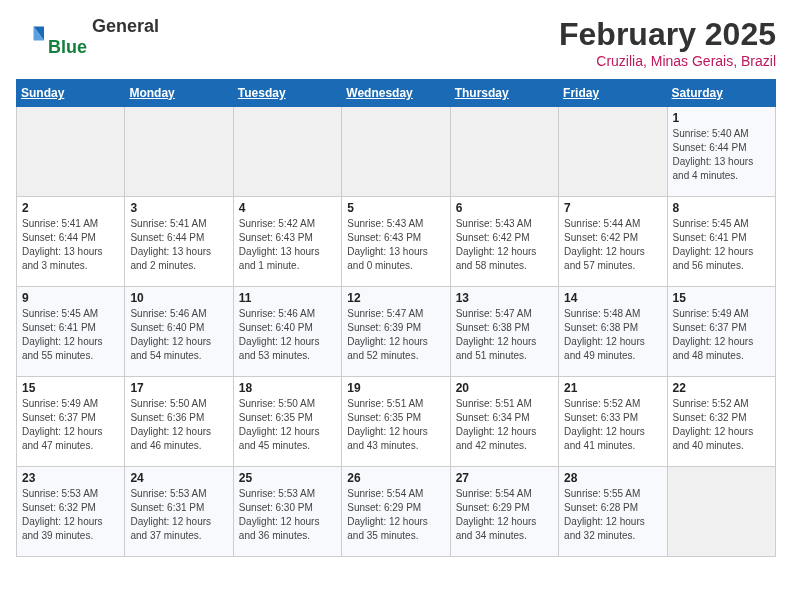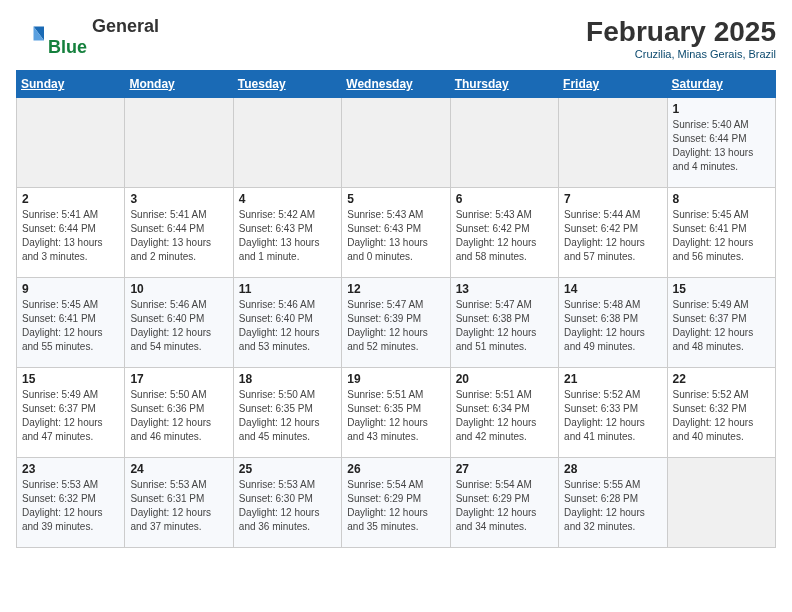--- a/index.html
+++ b/index.html
@@ -33,27 +33,27 @@
       color: #15803d;
     }
     .logo-icon {
       width: 28px;
       height: 28px;
     }
     .title-area {
       text-align: right;
     }
     .month-title {
-      font-size: 28px;
+      font-size: 32px;
       font-weight: bold;
       color: #333;
     }
     .location {
-      font-size: 11px;
-      color: #0c4a6e;
+      font-size: 14px;
+      color: #be185d;
     }
     table {
       width: 100%;
       border-collapse: collapse;
       table-layout: fixed;
     }
     thead tr th {
       background: #1a6ab5;
       color: #fff;
       font-size: 12px;

